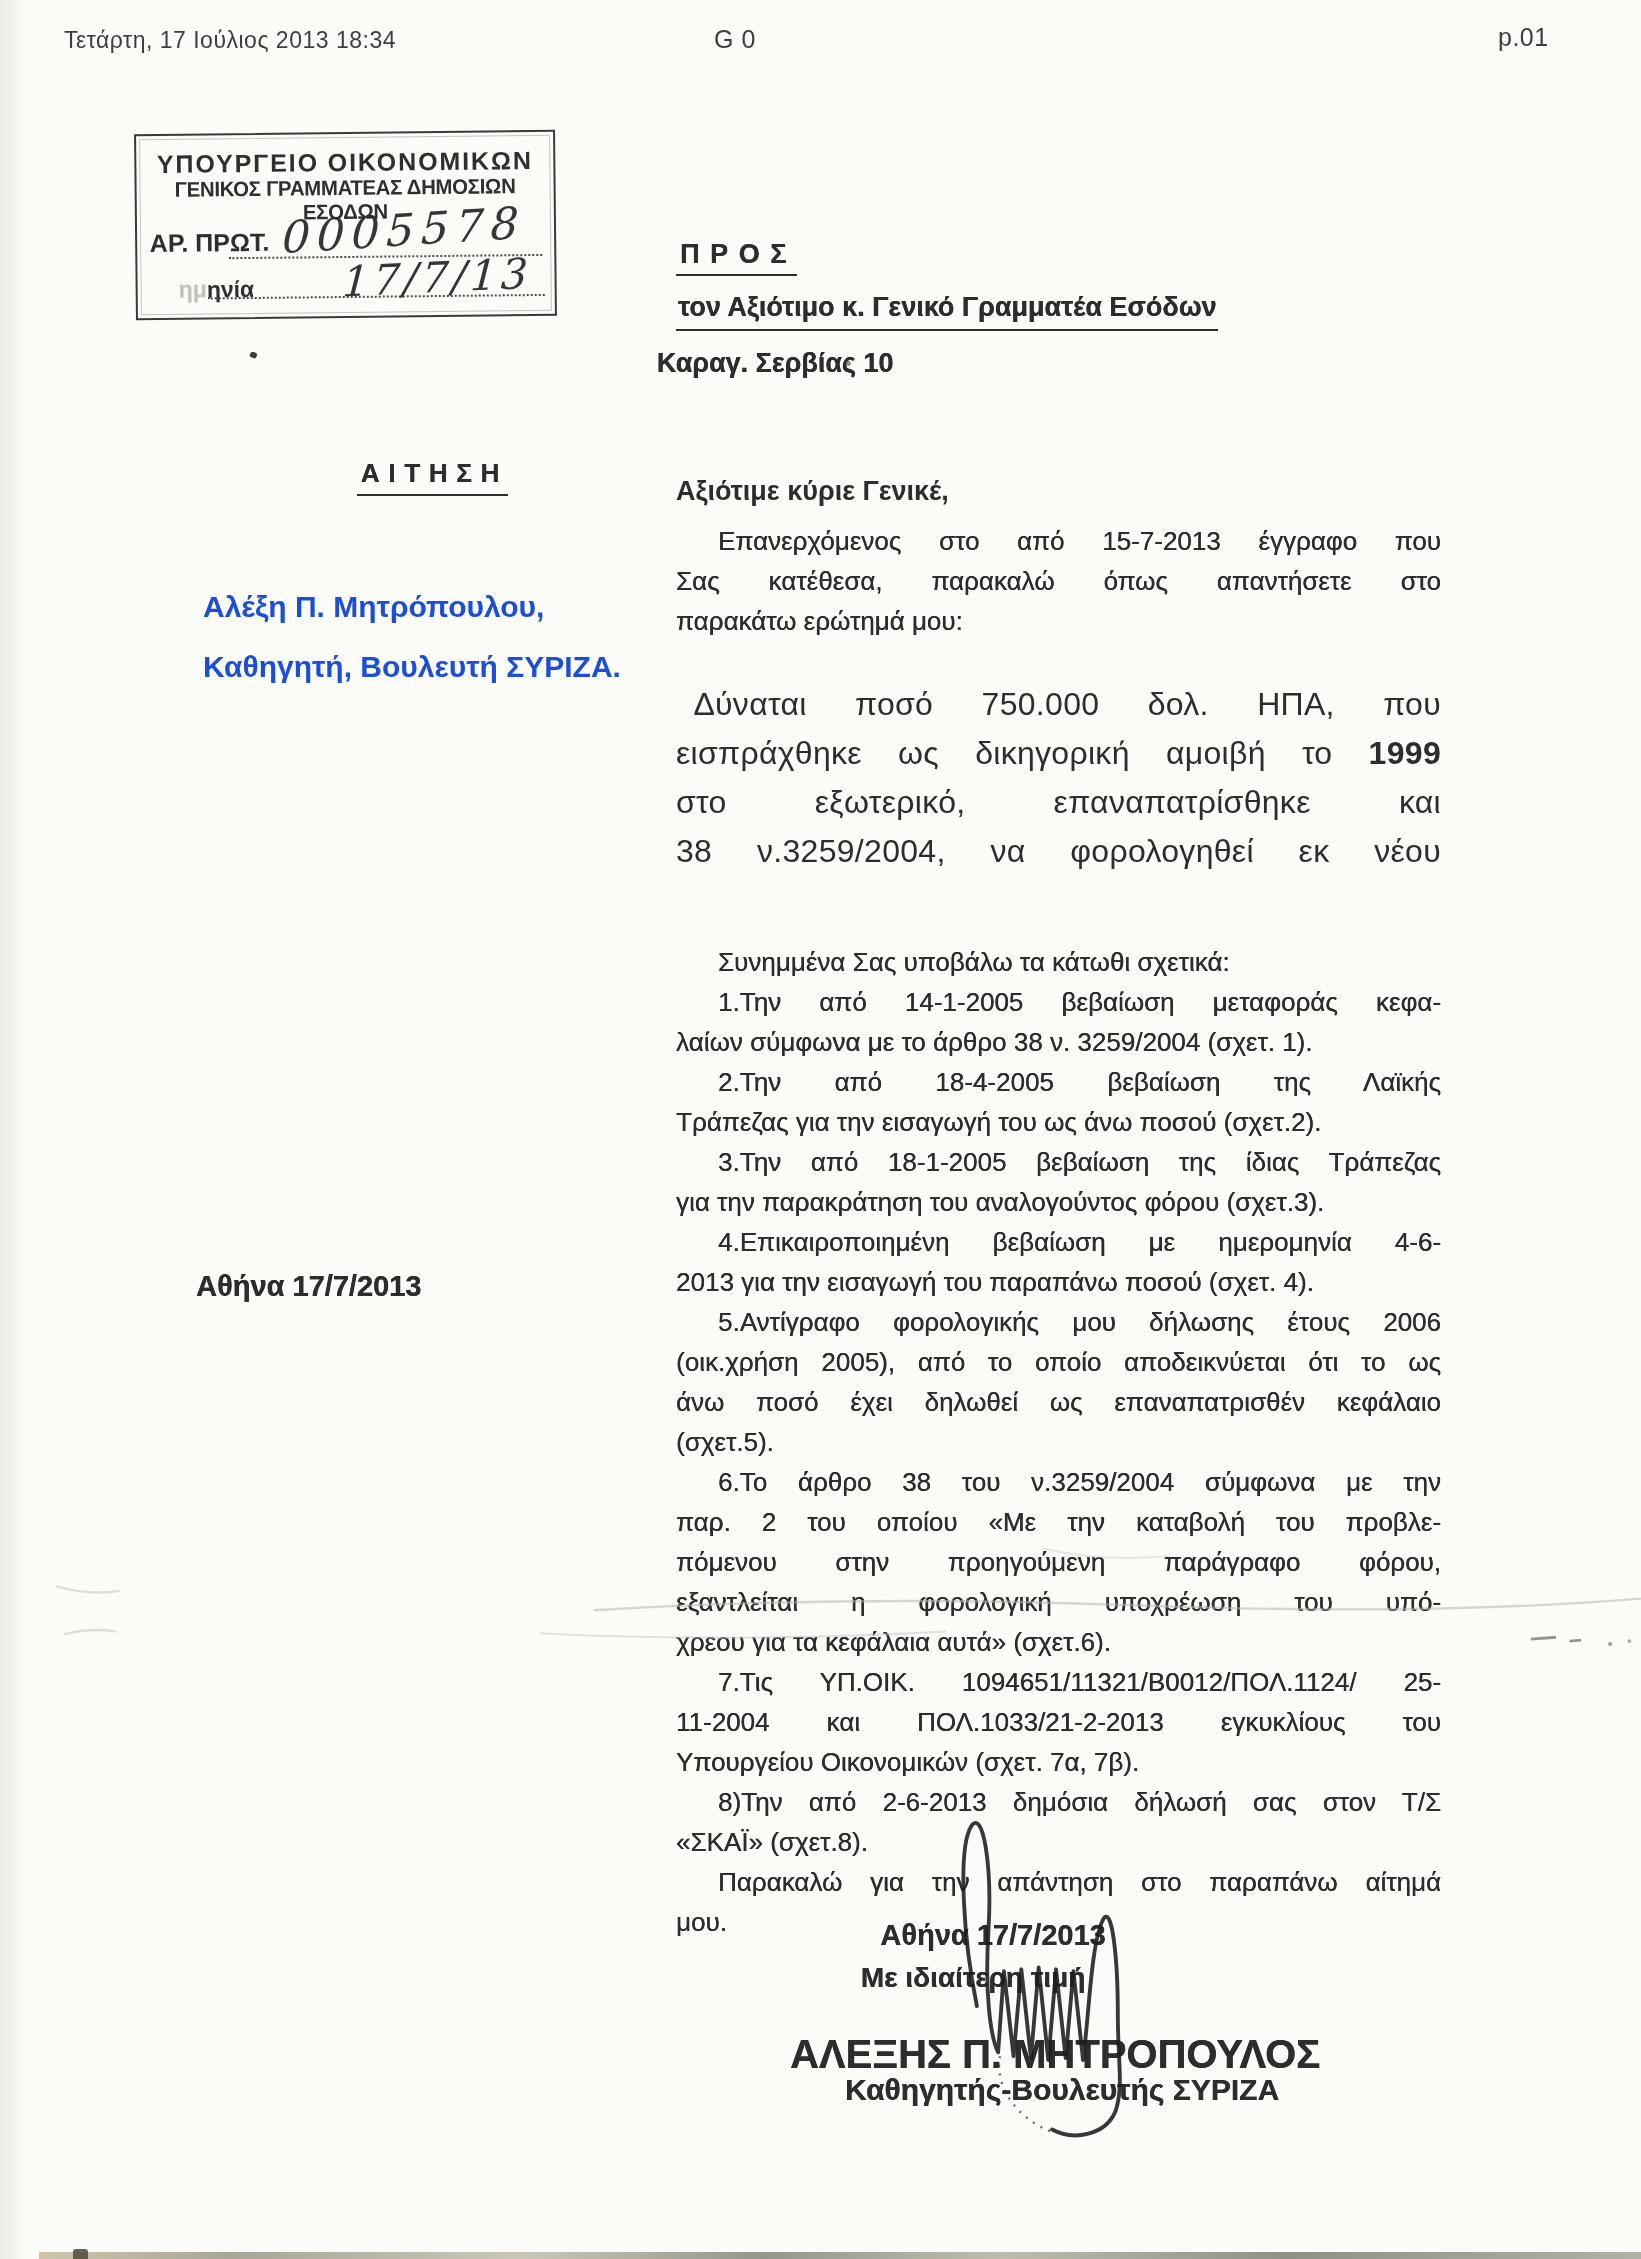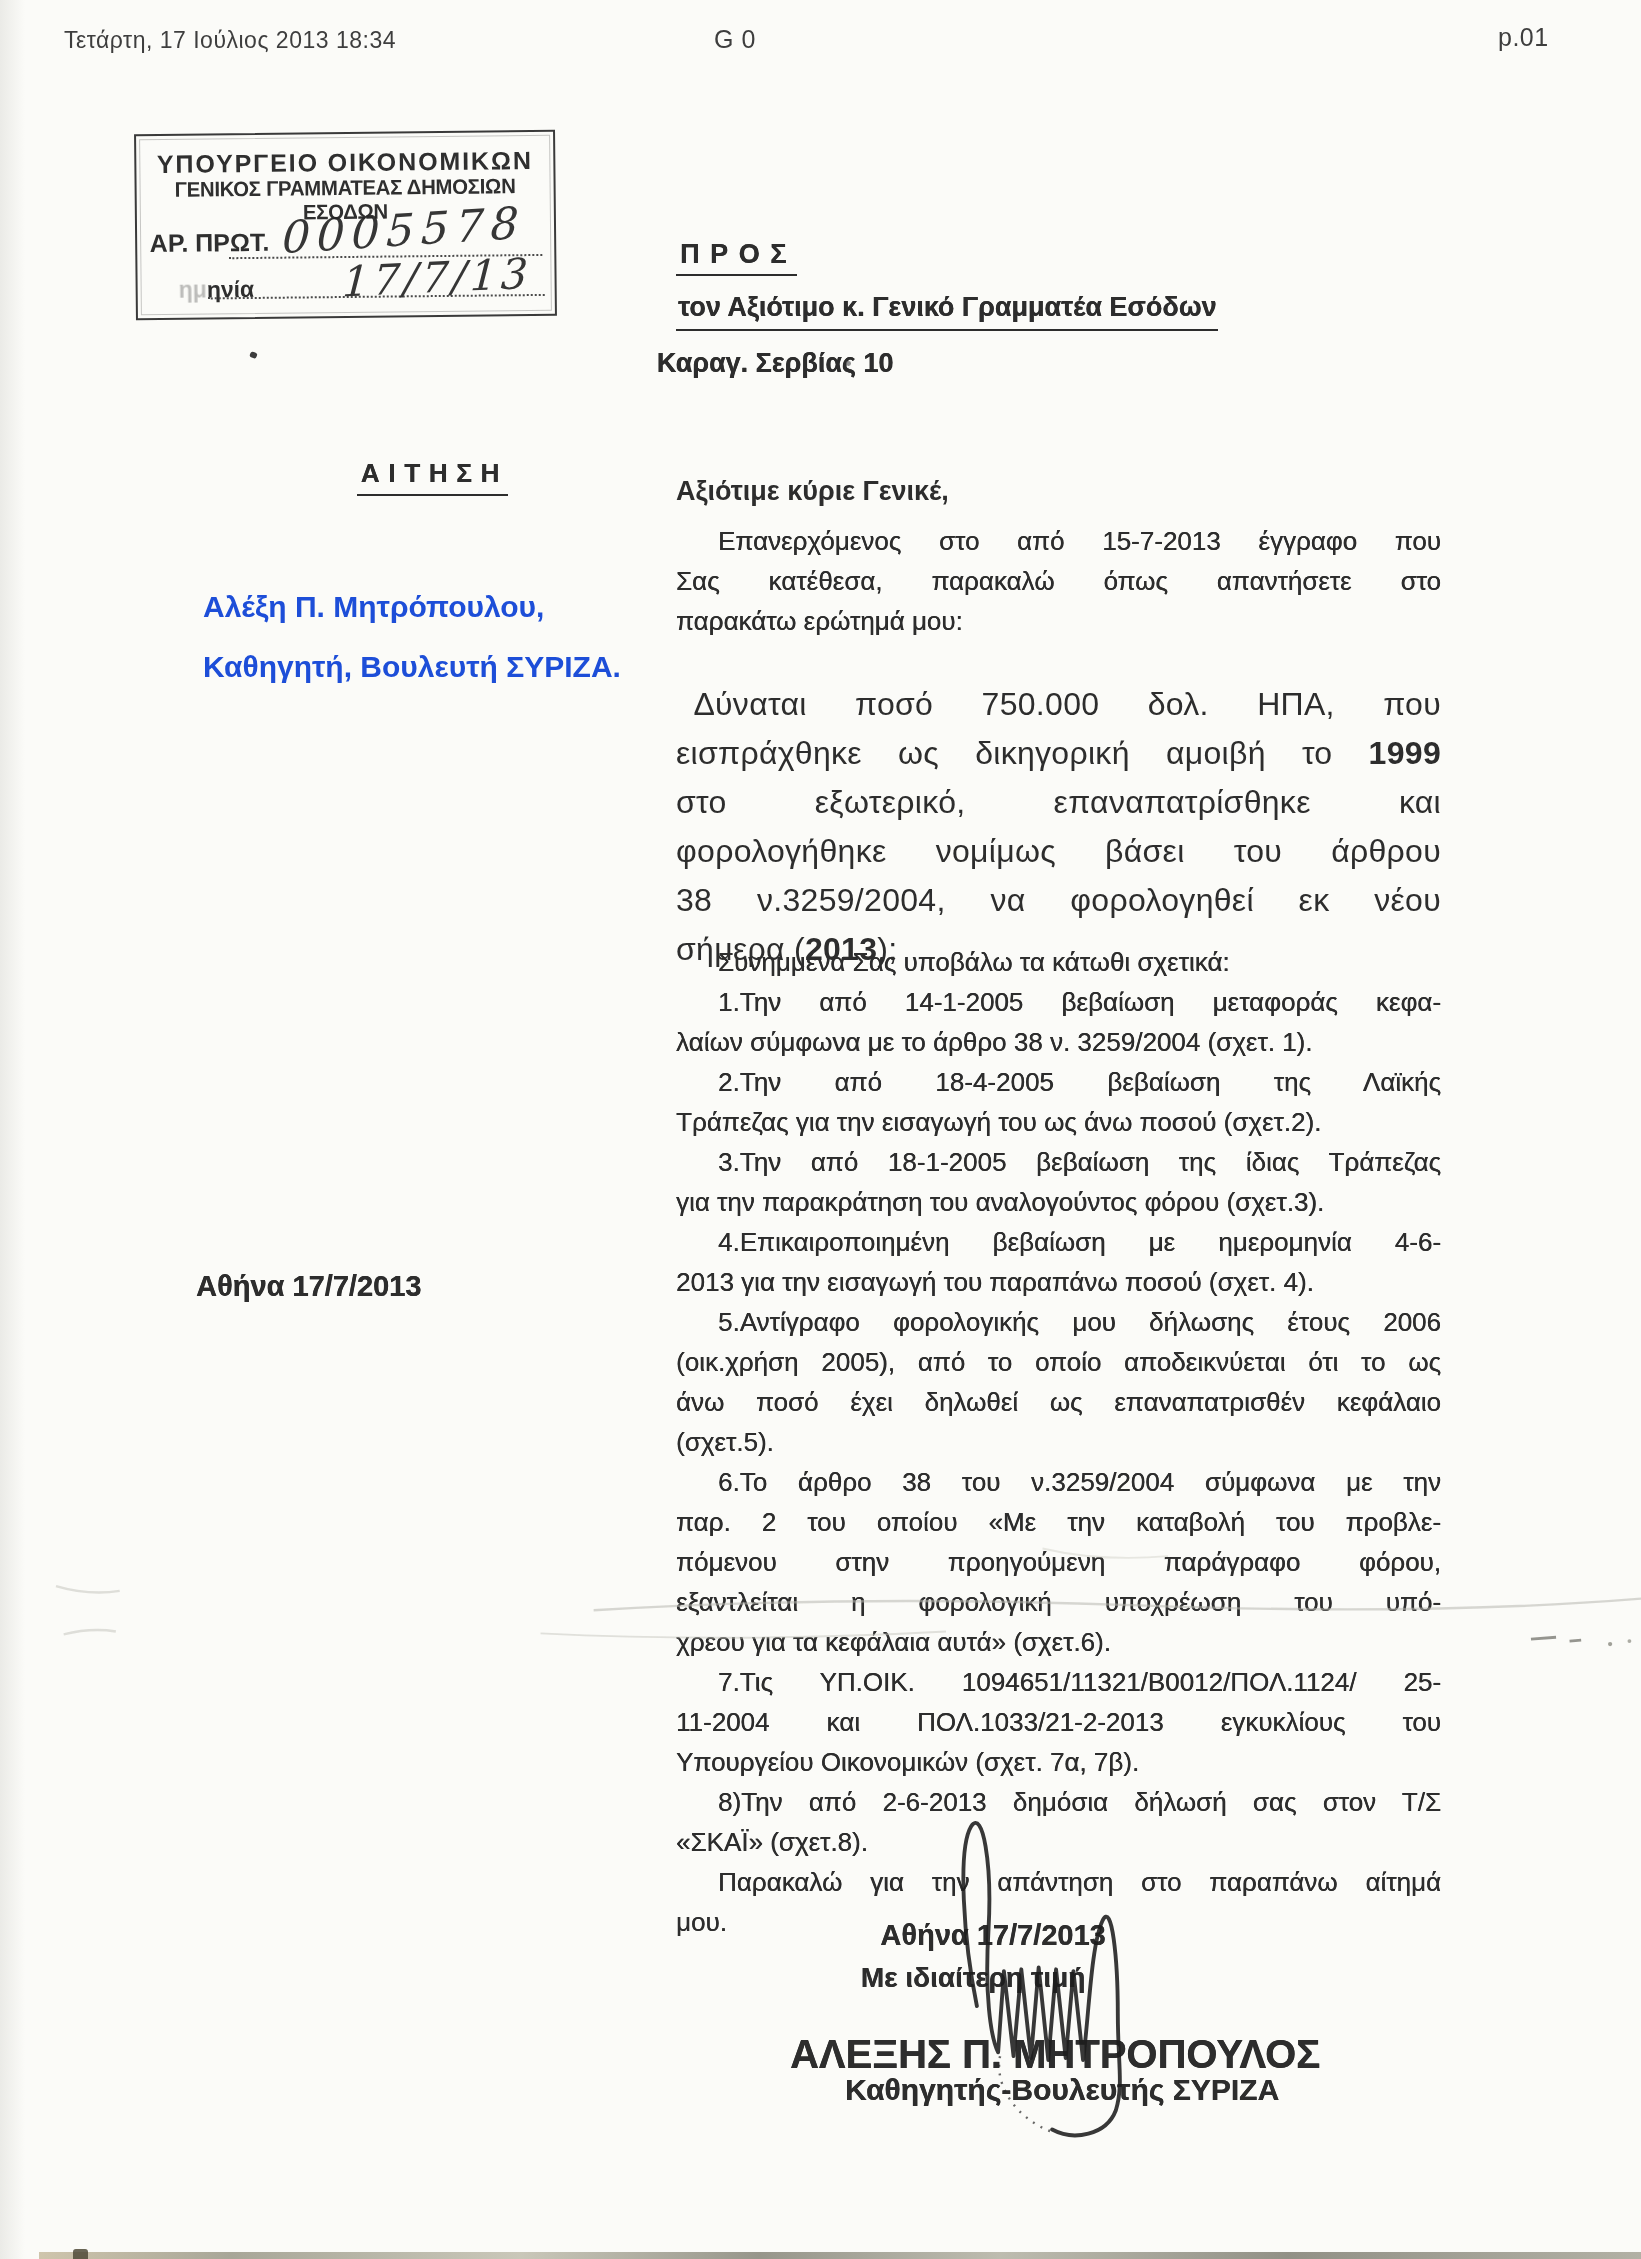--- a/index.html
+++ b/index.html
@@ -106,23 +106,21 @@
   <div class="abs rc salutation" style="top:456px">Αξιότιμε κύριε Γενικέ,</div>
   <div class="abs rc para ind doc" style="top:501px">
       <div class="line j">Επανερχόμενος στο από 15-7-2013 έγγραφο που</div>
       <div class="line j">Σας κατέθεσα, παρακαλώ όπως απαντήσετε στο</div>
       <div class="line">παρακάτω ερώτημά μου:</div>
     </div>
   <div class="abs rc question ind" style="top:660px">
       <div class="line j">Δύναται ποσό 750.000 δολ. ΗΠΑ, που</div>
       <div class="line j">εισπράχθηκε ως δικηγορική αμοιβή το <b>1999</b></div>
       <div class="line j">στο εξωτερικό, επαναπατρίσθηκε και</div>
-      <div class="line j">φορολογήθηκε νομίμως βάσει του άρθρου</div>
       <div class="line j">38 ν.3259/2004, να φορολογηθεί εκ νέου</div>
-      <div class="line">σήμερα (<b>2013</b>);</div>
     </div>
 
   <div class="abs rc" style="top:922px">
     <div class="para ind doc">
         <div class="line">Συνημμένα Σας υποβάλω τα κάτωθι σχετικά:</div>
       </div>
     <div class="para ind doc">
         <div class="line j">1.Την από 14-1-2005 βεβαίωση μεταφοράς κεφα-</div>
         <div class="line">λαίων σύμφωνα με το άρθρο 38 ν. 3259/2004 (σχετ. 1).</div>
       </div>

